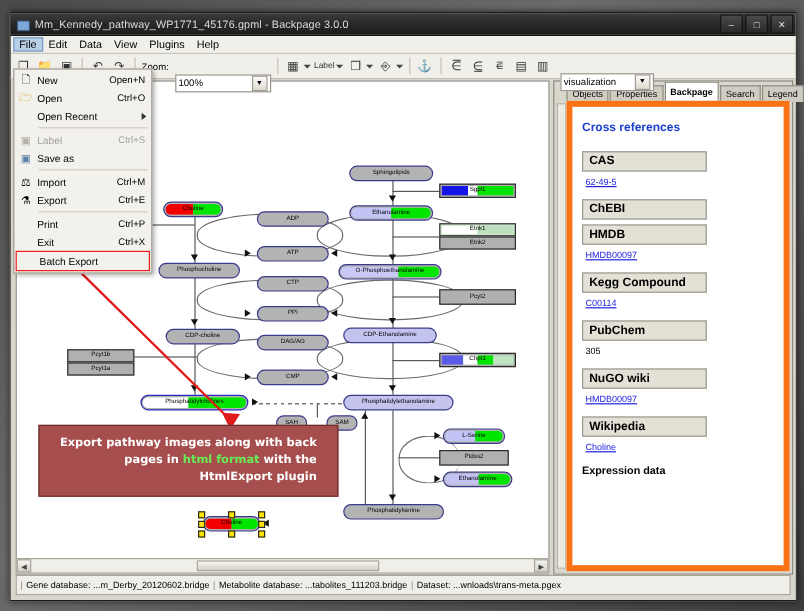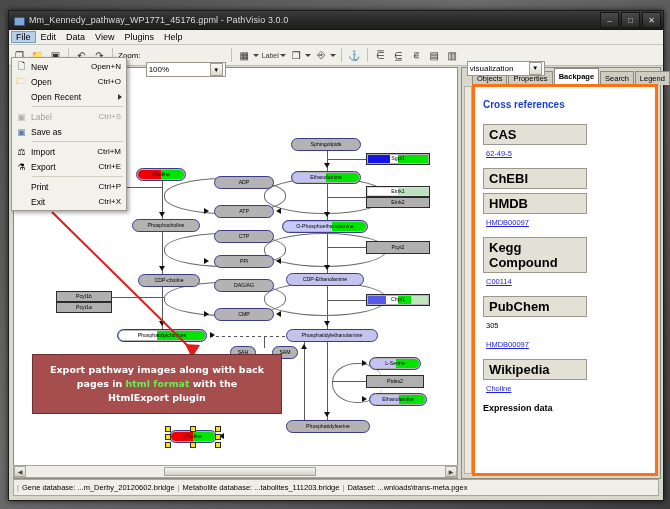--- a/index.html
+++ b/index.html
@@ -90,38 +90,38 @@
 
   
   .fills{position:absolute;left:1px;top:1px;right:1px;bottom:1px;display:flex;overflow:hidden;z-index:1;}
   .fills span{display:block;height:100%;}
   .meta .fills{border-radius:7px;}
   .handle{position:absolute;width:3.5px;height:3.5px;background:#ffe400;border:1px solid #2a2a2a;z-index:9;}
 
   
   .callout{position:absolute;left:18px;top:286px;width:248px;height:58px;
     background:#a64d4d;border:1px solid #6d2f2f;display:flex;align-items:center;
-    justify-content:center;text-align:center;z-index:20;}
+    justify-content:center;text-align:right;z-index:20;}
   .callout p{margin:0;color:#fff;font-size:9.5px;font-weight:bold;line-height:1.45;
     font-family:"DejaVu Sans",sans-serif;}
   .callout .hl{color:#62 e f62;color:#66ef55;}
   .redarrow{position:absolute;z-index:19;}
 
   
   .sidepanel{position:absolute;left:452px;top:4px;width:198px;height:410px;
     background:#d9d6cc;border:1px solid #8e8b82;}
   .tabstrip{height:16px;display:flex;align-items:flex-end;padding-left:10px;gap:0;}
   .tab{height:13px;padding:0 4px;font-size:7.5px;color:#000;background:#cfccc2;
     border:1px solid #8e8b82;border-bottom:none;display:flex;align-items:center;
     margin-right:1px;position:relative;top:1px;}
   .tab.active{background:#fff;height:15px;top:0;font-weight:bold;}
   .tabcontent{position:absolute;left:10px;top:16px;right:2px;bottom:2px;background:#fff;
-    border:3px solid #f97316;overflow:hidden;padding:6px 8px;}
+    border:5px solid #f97316;overflow:hidden;padding:6px 8px;}
   .xref-title{color:#1a3fd0;font-size:10px;font-weight:bold;margin:6px 0 14px 0;}
-  .xref-box{border:1px solid #9a978d;background:#e3e0d6;padding:2px 5px;font-size:13px;
+  .xref-box{border:1px solid #9a978d;background:#e3e0d6;padding:2px 5px;font-size:10px;
     font-weight:bold;color:#000;width:92px;margin-bottom:4px;}
   .xref-val{font-size:7.5px;color:#2222dd;text-decoration:underline;margin:0 0 10px 3px;}
   .xref-val.plain{color:#000;text-decoration:none;}
   .expr-title{font-size:9px;font-weight:bold;color:#000;margin-top:6px;}
   .sp-scroll{position:absolute;left:2px;top:18px;width:6px;bottom:4px;background:#ece9e0;border:1px solid #b5b2a8;}
 
   
   .hscroll{position:absolute;left:4px;bottom:22px;width:443px;height:11px;
     background:#efeee8;border:1px solid #a9a69c;display:flex;align-items:center;}
   .hscroll .thumb{position:absolute;left:150px;width:150px;top:1px;bottom:1px;
@@ -137,21 +137,21 @@
   .statusbar .divider{color:#8a877d;}
 </style>
 </head>
 <body>
 
 <div class="desktop">
 <div class="window">
 
   <div class="titlebar">
     <span class="tb-icon"></span>
-    <span class="tb-title">Mm_Kennedy_pathway_WP1771_45176.gpml - PathVisio 3.0.0</span>
+    <span class="tb-title">Mm_Kennedy_pathway_WP1771_45176.gpml - Backpage 3.0.0</span>
     <div class="tb-buttons">
       <div class="tb-btn">–</div>
       <div class="tb-btn">□</div>
       <div class="tb-btn">✕</div>
     </div>
   </div>
 
   <div class="menubar">
     <span class="active">File</span>
     <span>Edit</span>
@@ -246,20 +246,24 @@
     <div class="fm-sep"></div>
     <div class="fm-item">
       <span class="fmicon"></span>
       <span class="fmlabel">Print</span>
       <span class="fmkey">Ctrl+P</span>
     </div>
     <div class="fm-item">
       <span class="fmicon"></span>
       <span class="fmlabel">Exit</span>
       <span class="fmkey">Ctrl+X</span>
+    </div>
+    <div class="fm-item highlight">
+      <span class="fmicon"></span>
+      <span class="fmlabel">Batch Export</span>
     </div>
   </div>
 
   <div class="client">
 
     <div class="canvaswrap">
       <div class="canvas">
 
         <div class="edge vline" style="left:148px;top:106px;height:155px;"></div>
         <div class="edge vline" style="left:313px;top:76px;height:185px;"></div>
@@ -507,20 +511,21 @@
 
         <div class="xref-box">HMDB</div>
         <div class="xref-val">HMDB00097</div>
 
         <div class="xref-box">Kegg Compound</div>
         <div class="xref-val">C00114</div>
 
         <div class="xref-box">PubChem</div>
         <div class="xref-val plain">305</div>
 
+        <div class="xref-box">NuGO wiki</div>
         <div class="xref-val">HMDB00097</div>
 
         <div class="xref-box">Wikipedia</div>
         <div class="xref-val">Choline</div>
 
         <div class="expr-title">Expression data</div>
       </div>
     </div>
 
     <div class="hscroll">

